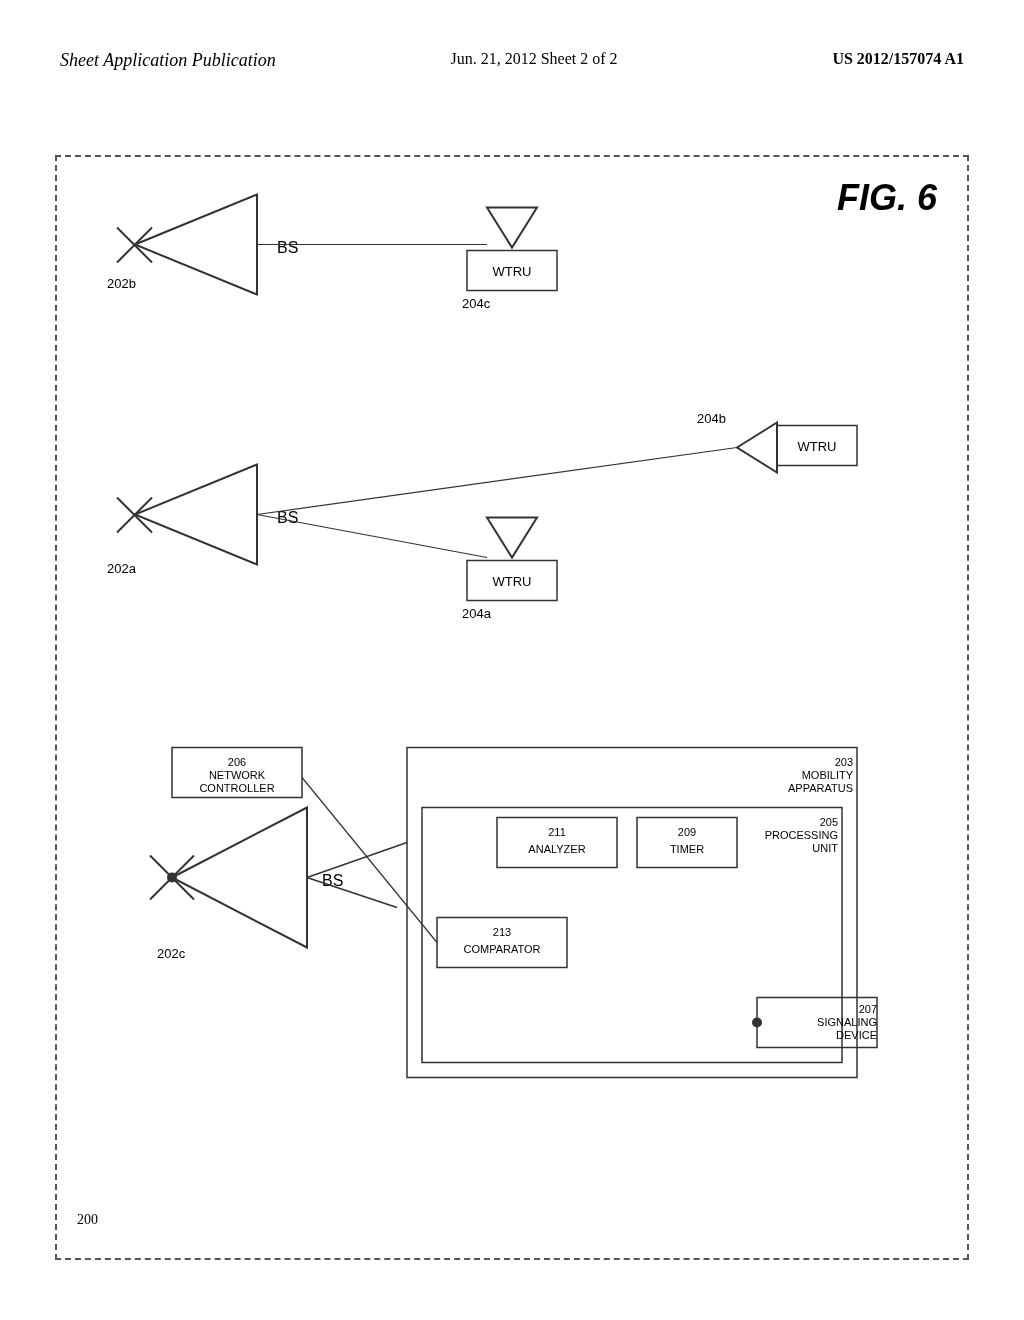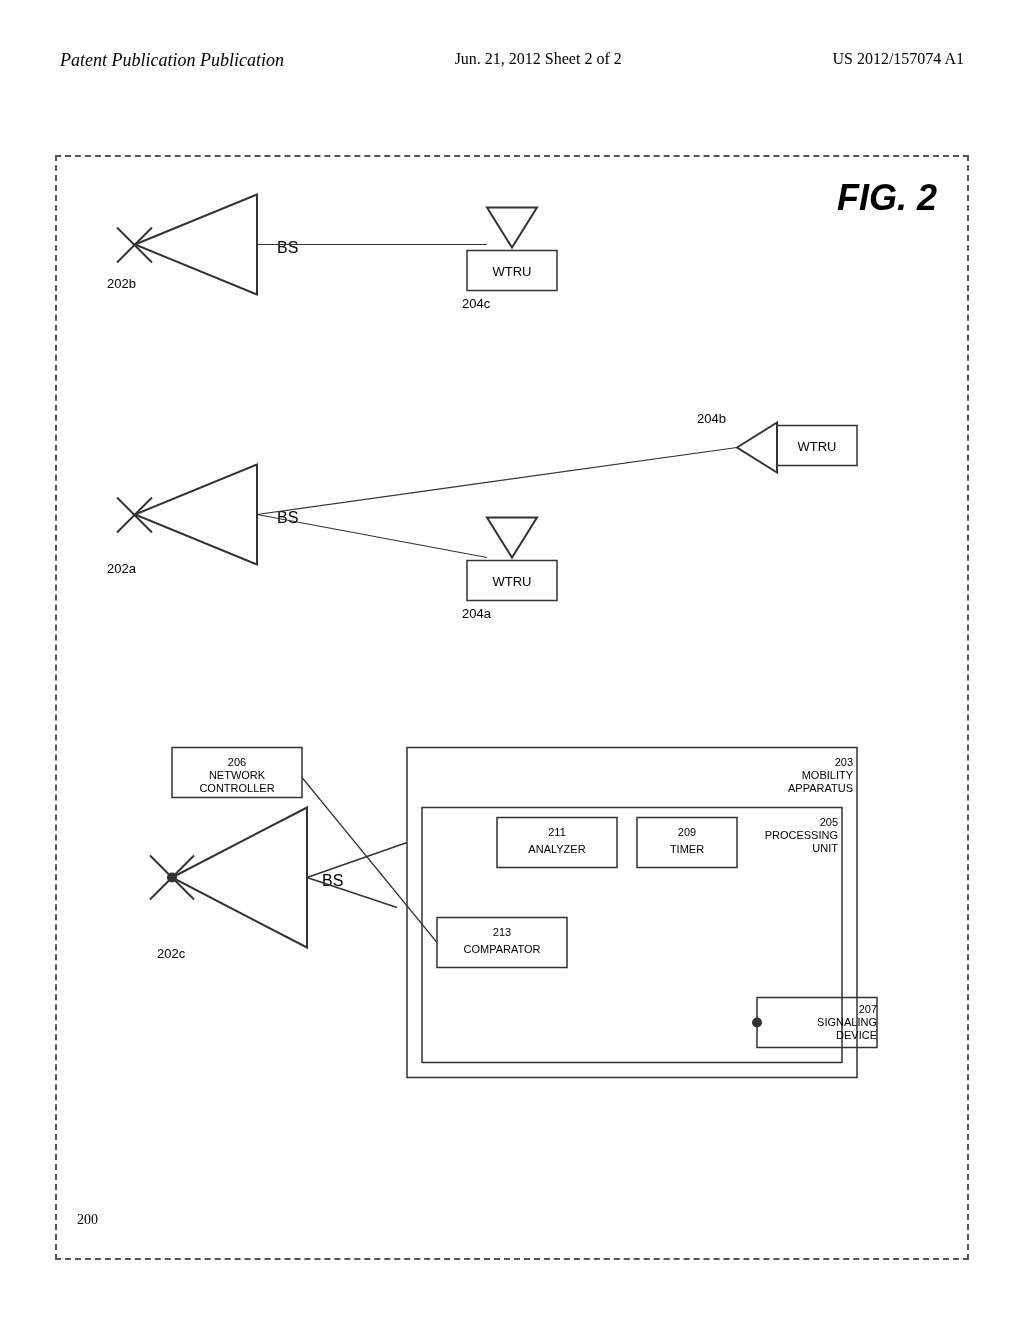--- a/index.html
+++ b/index.html
@@ -26,21 +26,21 @@
       font-size: 18px;
       font-weight: normal;
       font-style: italic;
     }
     .header-center {
       font-size: 16px;
       text-align: center;
     }
     .header-right {
       font-size: 16px;
-      font-weight: normal;
+      font-weight: bold;
       margin-left: 40px;
     }
 
     
     .diagram-container {
       position: absolute;
       top: 155px;
       left: 55px;
       right: 55px;
       bottom: 60px;
@@ -71,28 +71,28 @@
       position: absolute;
       top: 0; left: 0;
       width: 100%;
       height: 100%;
     }
   </style>
 </head>
 <body>
 
 <div class="header">
-  <div class="header-left">Patent Publication Publication</div>
+  <div class="header-left">Sheet Application Publication</div>
   <div class="header-center">Jun. 21, 2012   Sheet 2 of 2</div>
   <div class="header-right">US 2012/157074 A1</div>
 </div>
 
 <div class="diagram-container">
 
-  <div class="fig-label">FIG. 2</div>
+  <div class="fig-label">FIG. 6</div>
 
   <div class="label-200">200</div>
 
   <svg class="main-svg" viewBox="0 0 910 1100" preserveAspectRatio="xMidYMid meet">
 
     <line x1="60" y1="70" x2="95" y2="105" stroke="#333" stroke-width="2"></line>
     <line x1="95" y1="70" x2="60" y2="105" stroke="#333" stroke-width="2"></line>
 
     <polygon points="78,87 200,37 200,137" fill="none" stroke="#333" stroke-width="2"></polygon>
 

